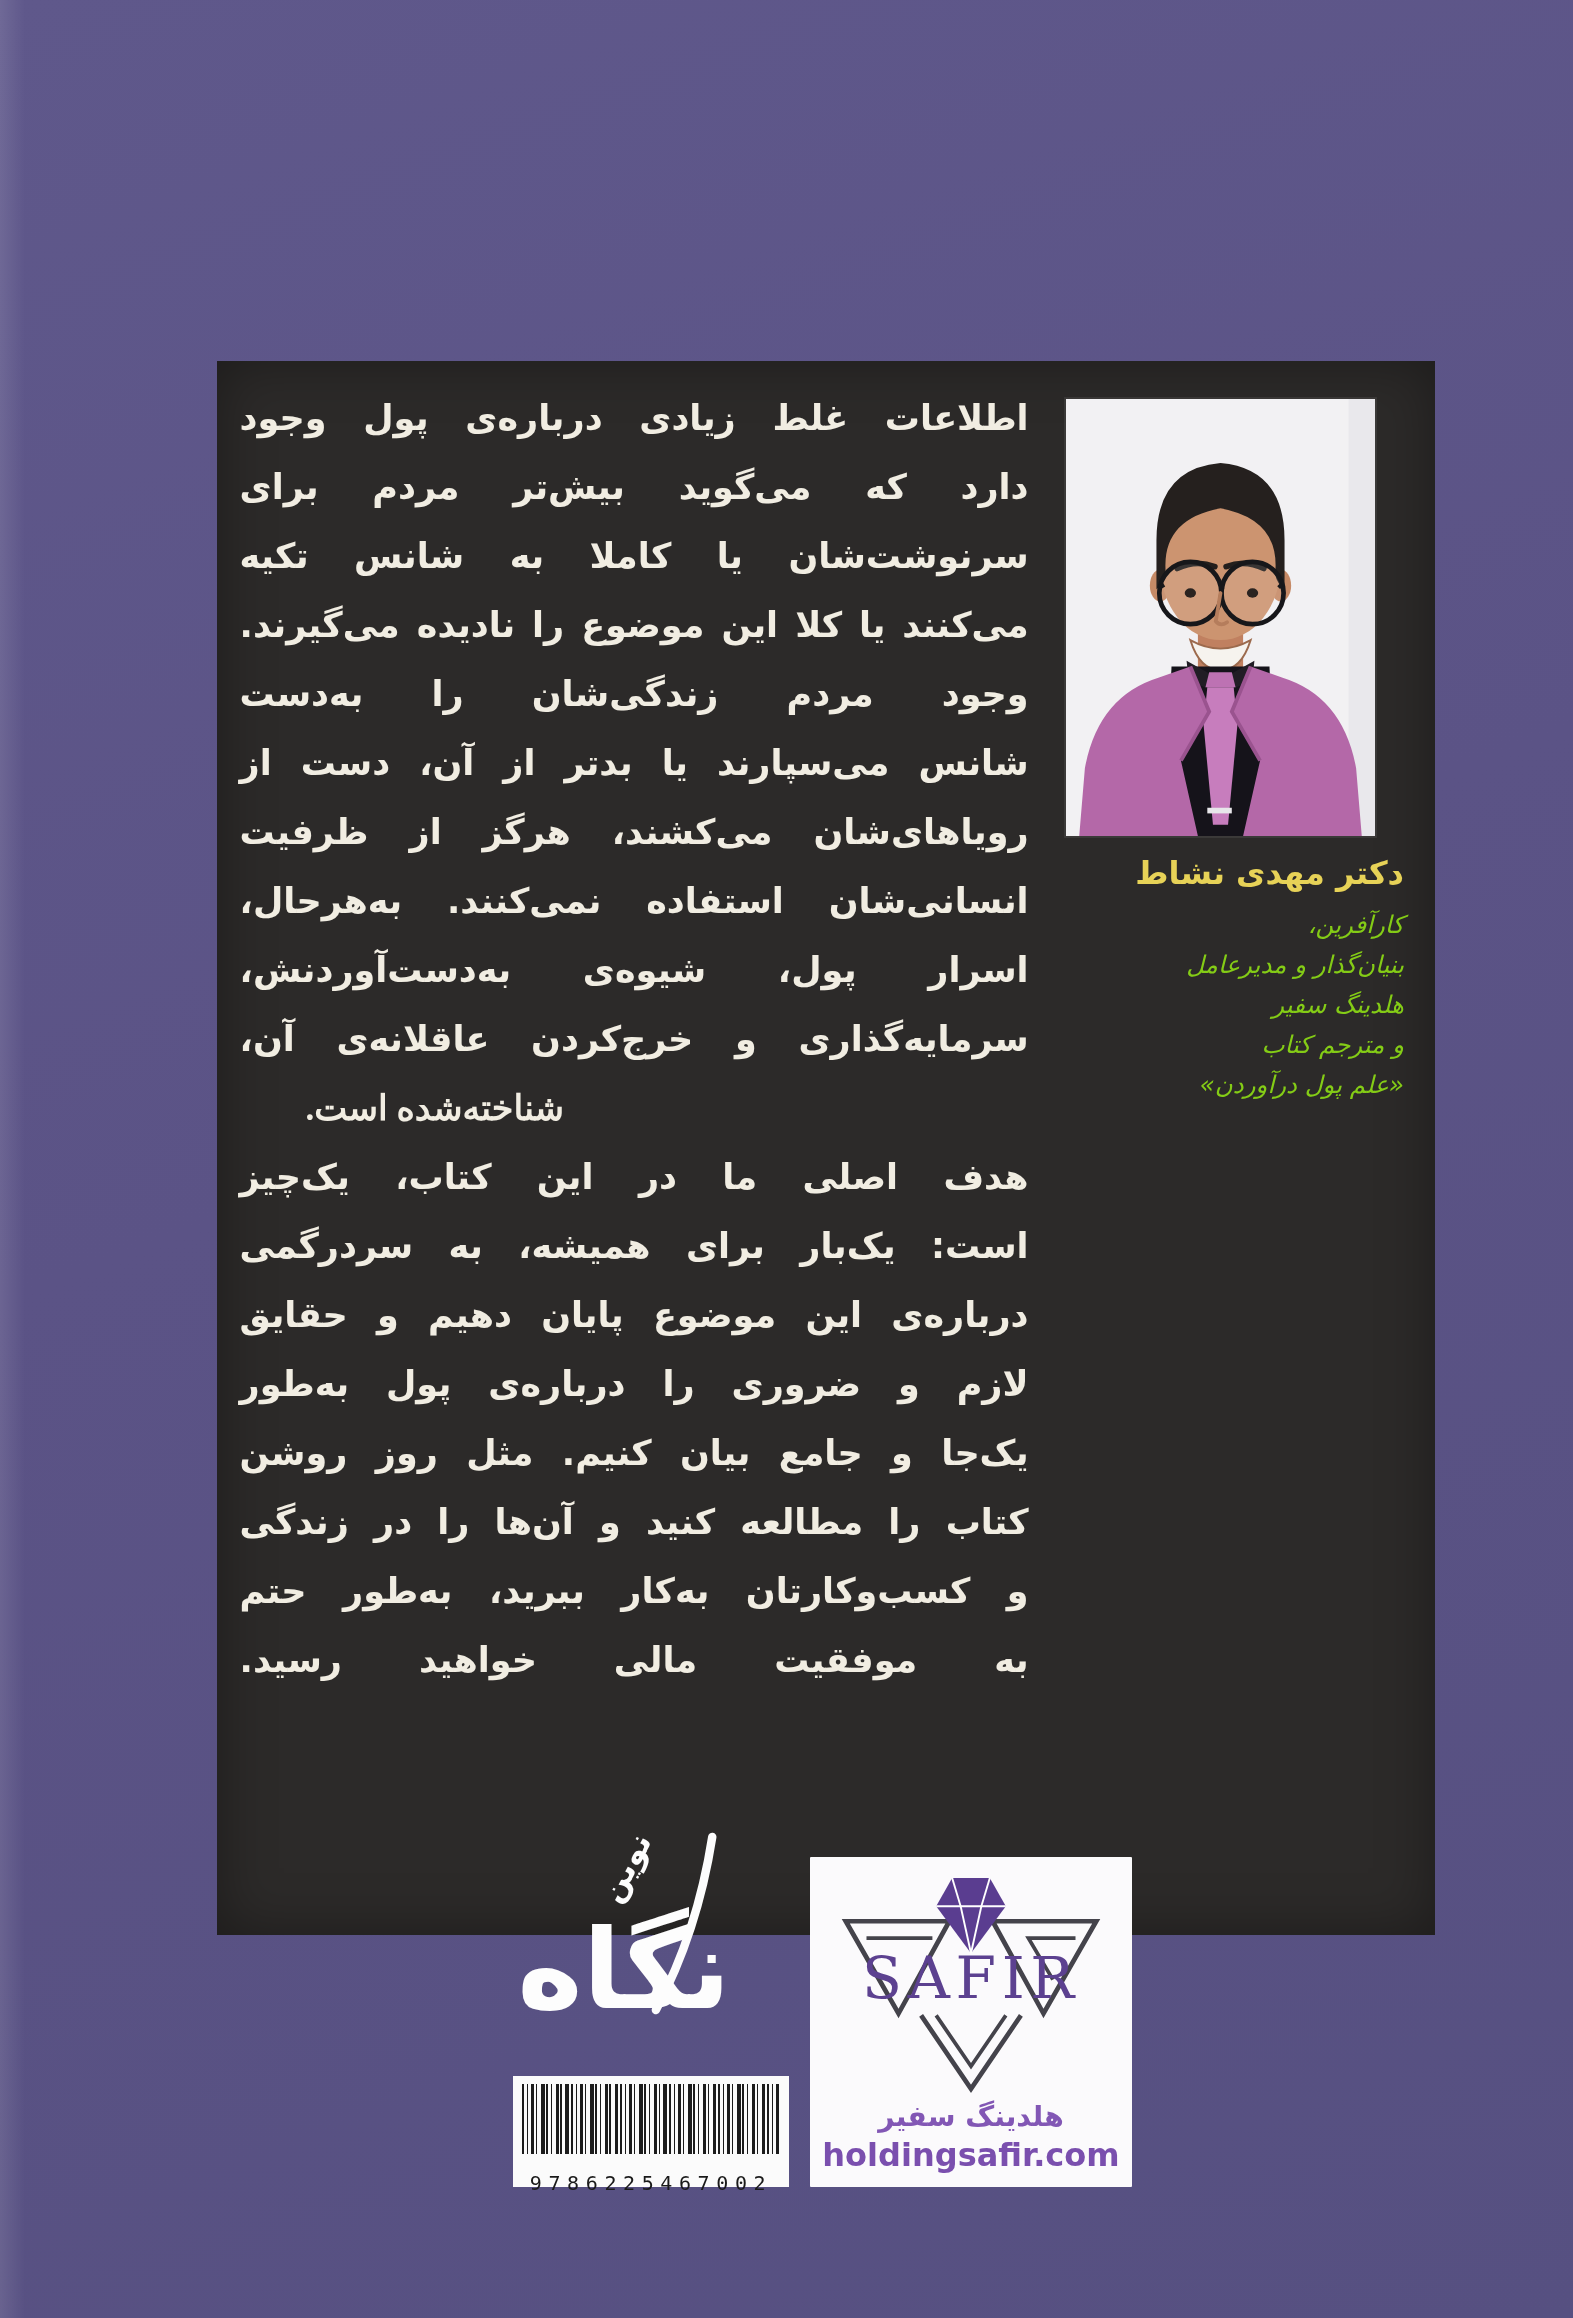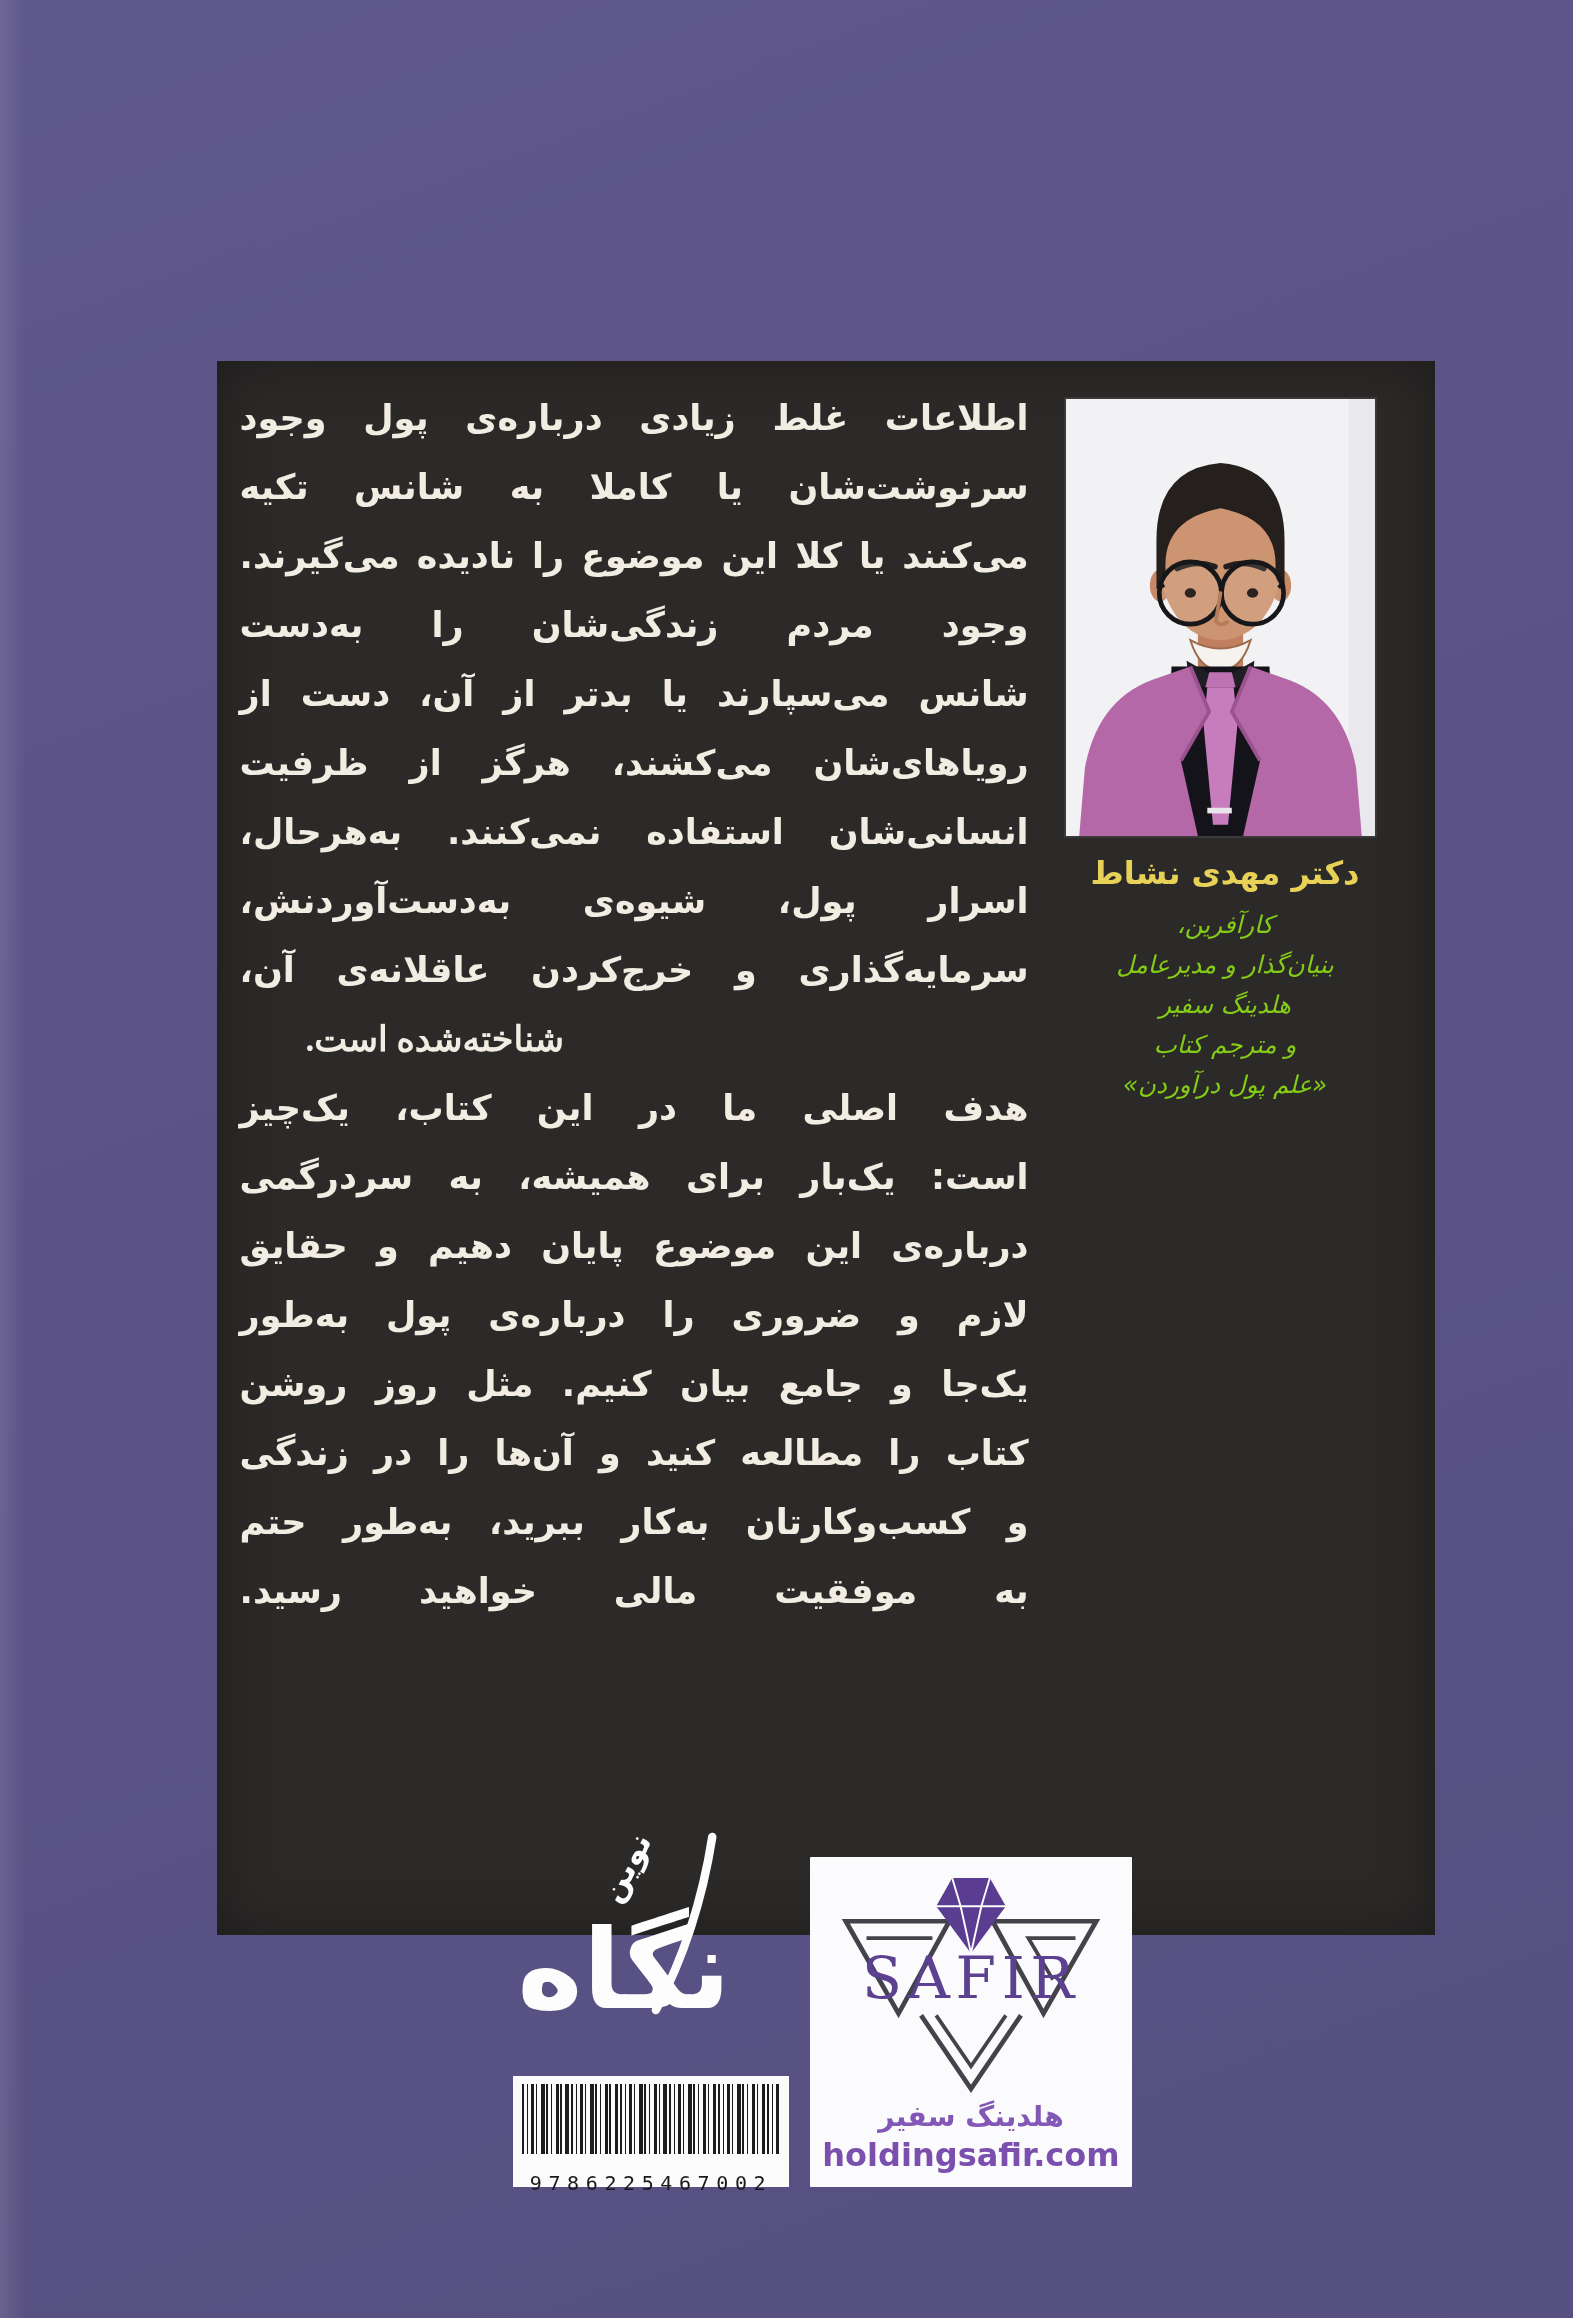--- a/index.html
+++ b/index.html
@@ -34,21 +34,21 @@
   .line.short{
     text-align:left;text-align-last:left;padding-left:66px;white-space:normal;font-family:Liberation Serif, serif;
   }
   
   .photo{
     position:absolute;left:849px;top:38px;width:309px;height:437px;
     background:#f2f1f3;box-shadow:0 0 0 1.9px rgba(255,255,255,.08);
   }
   
   .author{
-    position:absolute;left:829px;top:493px;width:358px;text-align:center;direction:rtl;
+    position:absolute;left:829px;top:493px;width:358px;text-align:right;direction:rtl;
   }
   .author-name{
     font-size:32px;font-weight:bold;color:#e7d257;margin-bottom:13px;letter-spacing:0.5px;
   }
   .bio-line{
     font-size:24.5px;font-style:italic;color:#84cc16;line-height:40px;
   }
   
   .negah{
     position:absolute;left:513px;top:1829px;width:235px;height:234px;
@@ -80,20 +80,21 @@
 </style>
 </head>
 <body>
 
 <div class="cover">
 
   <div class="panel">
 
     <div class="blurb">
       <div class="line">اطلاعات غلط زیادی درباره‌ی پول وجود</div>
+      <div class="line">دارد که می‌گوید بیش‌تر مردم برای</div>
       <div class="line">سرنوشت‌شان یا کاملا به شانس تکیه</div>
       <div class="line">می‌کنند یا کلا این موضوع را نادیده می‌گیرند.</div>
       <div class="line">وجود مردم زندگی‌شان را به‌دست</div>
       <div class="line">شانس می‌سپارند یا بدتر از آن، دست از</div>
       <div class="line">رویاهای‌شان می‌کشند، هرگز از ظرفیت</div>
       <div class="line">انسانی‌شان استفاده نمی‌کنند. به‌هرحال،</div>
       <div class="line">اسرار پول، شیوه‌ی به‌دست‌آوردنش،</div>
       <div class="line">سرمایه‌گذاری و خرج‌کردن عاقلانه‌ی آن،</div>
       <div class="line short">شناخته‌شده است.</div>
       <div class="line">هدف اصلی ما در این کتاب، یک‌چیز</div>

